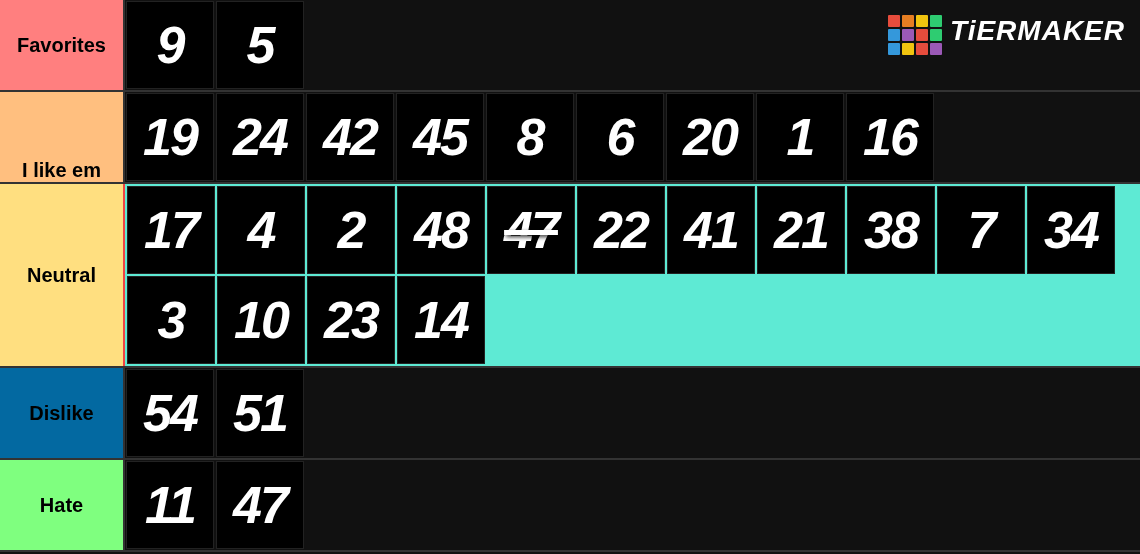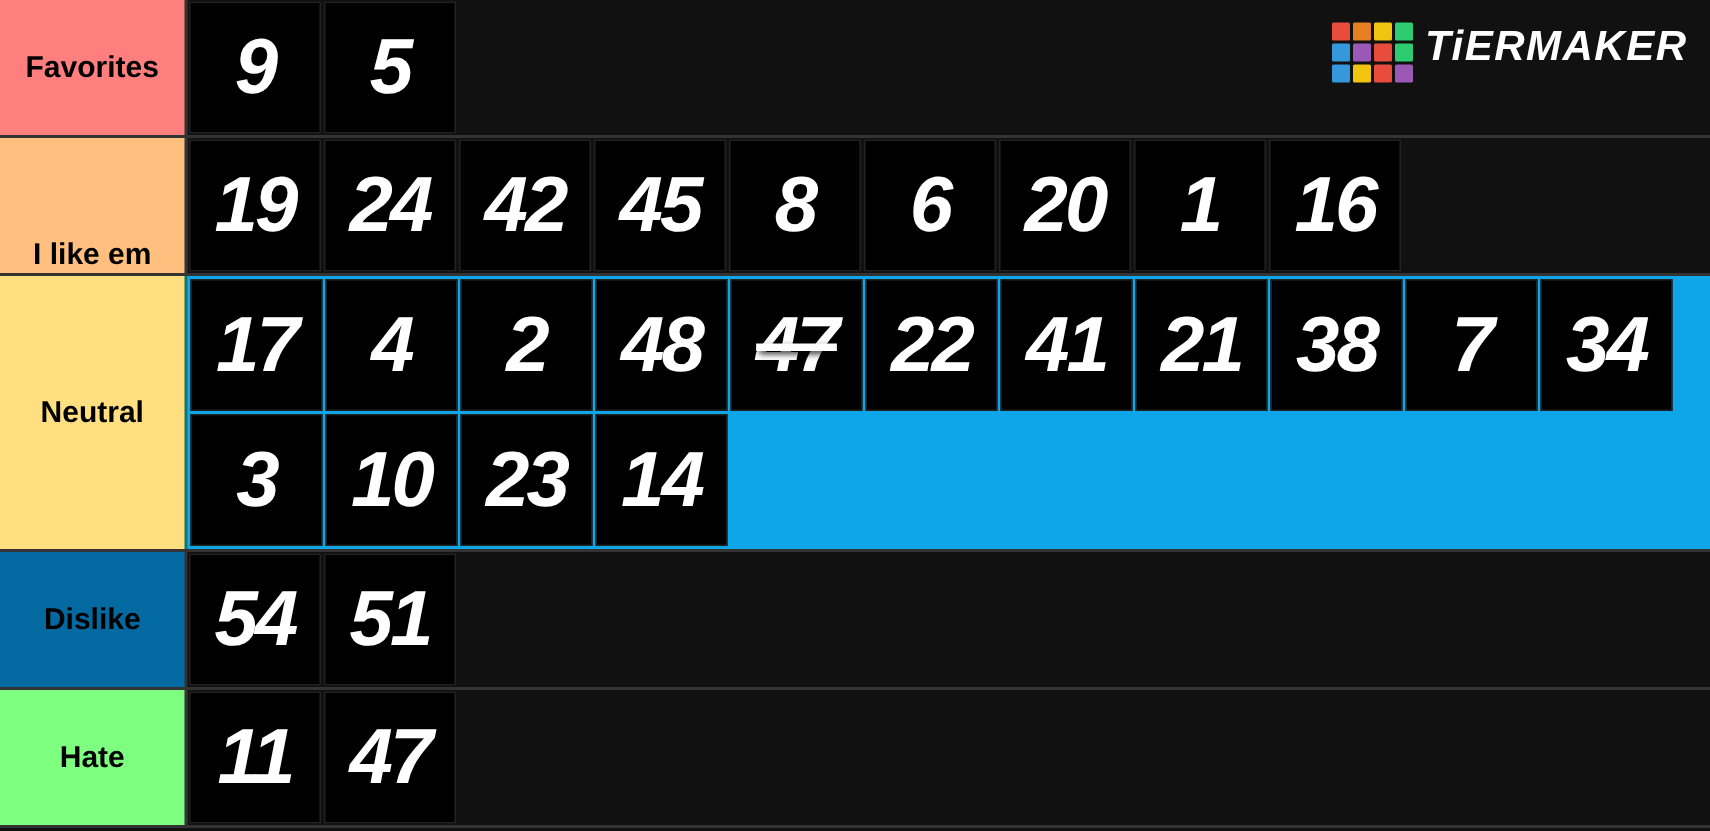--- a/index.html
+++ b/index.html
@@ -117,29 +117,29 @@
     .neutral-label {
       width: 125px;
       min-width: 125px;
       background: #ffdf80;
       display: flex;
       align-items: center;
       justify-content: center;
       font-size: 20px;
       font-weight: bold;
       color: #000;
-      border-right: 2px solid #0f766e;
+      border-right: 2px solid #ef4444;
     }
 
     .neutral-items {
       display: flex;
       flex-direction: row;
       flex-wrap: wrap;
       flex: 1;
-      background: #0ea5e9;
+      background: #5eead4;
       align-items: flex-start;
       padding: 1px;
     }
 
     .top-section {
       position: relative;
     }
   </style>
 </head>
 <body>

